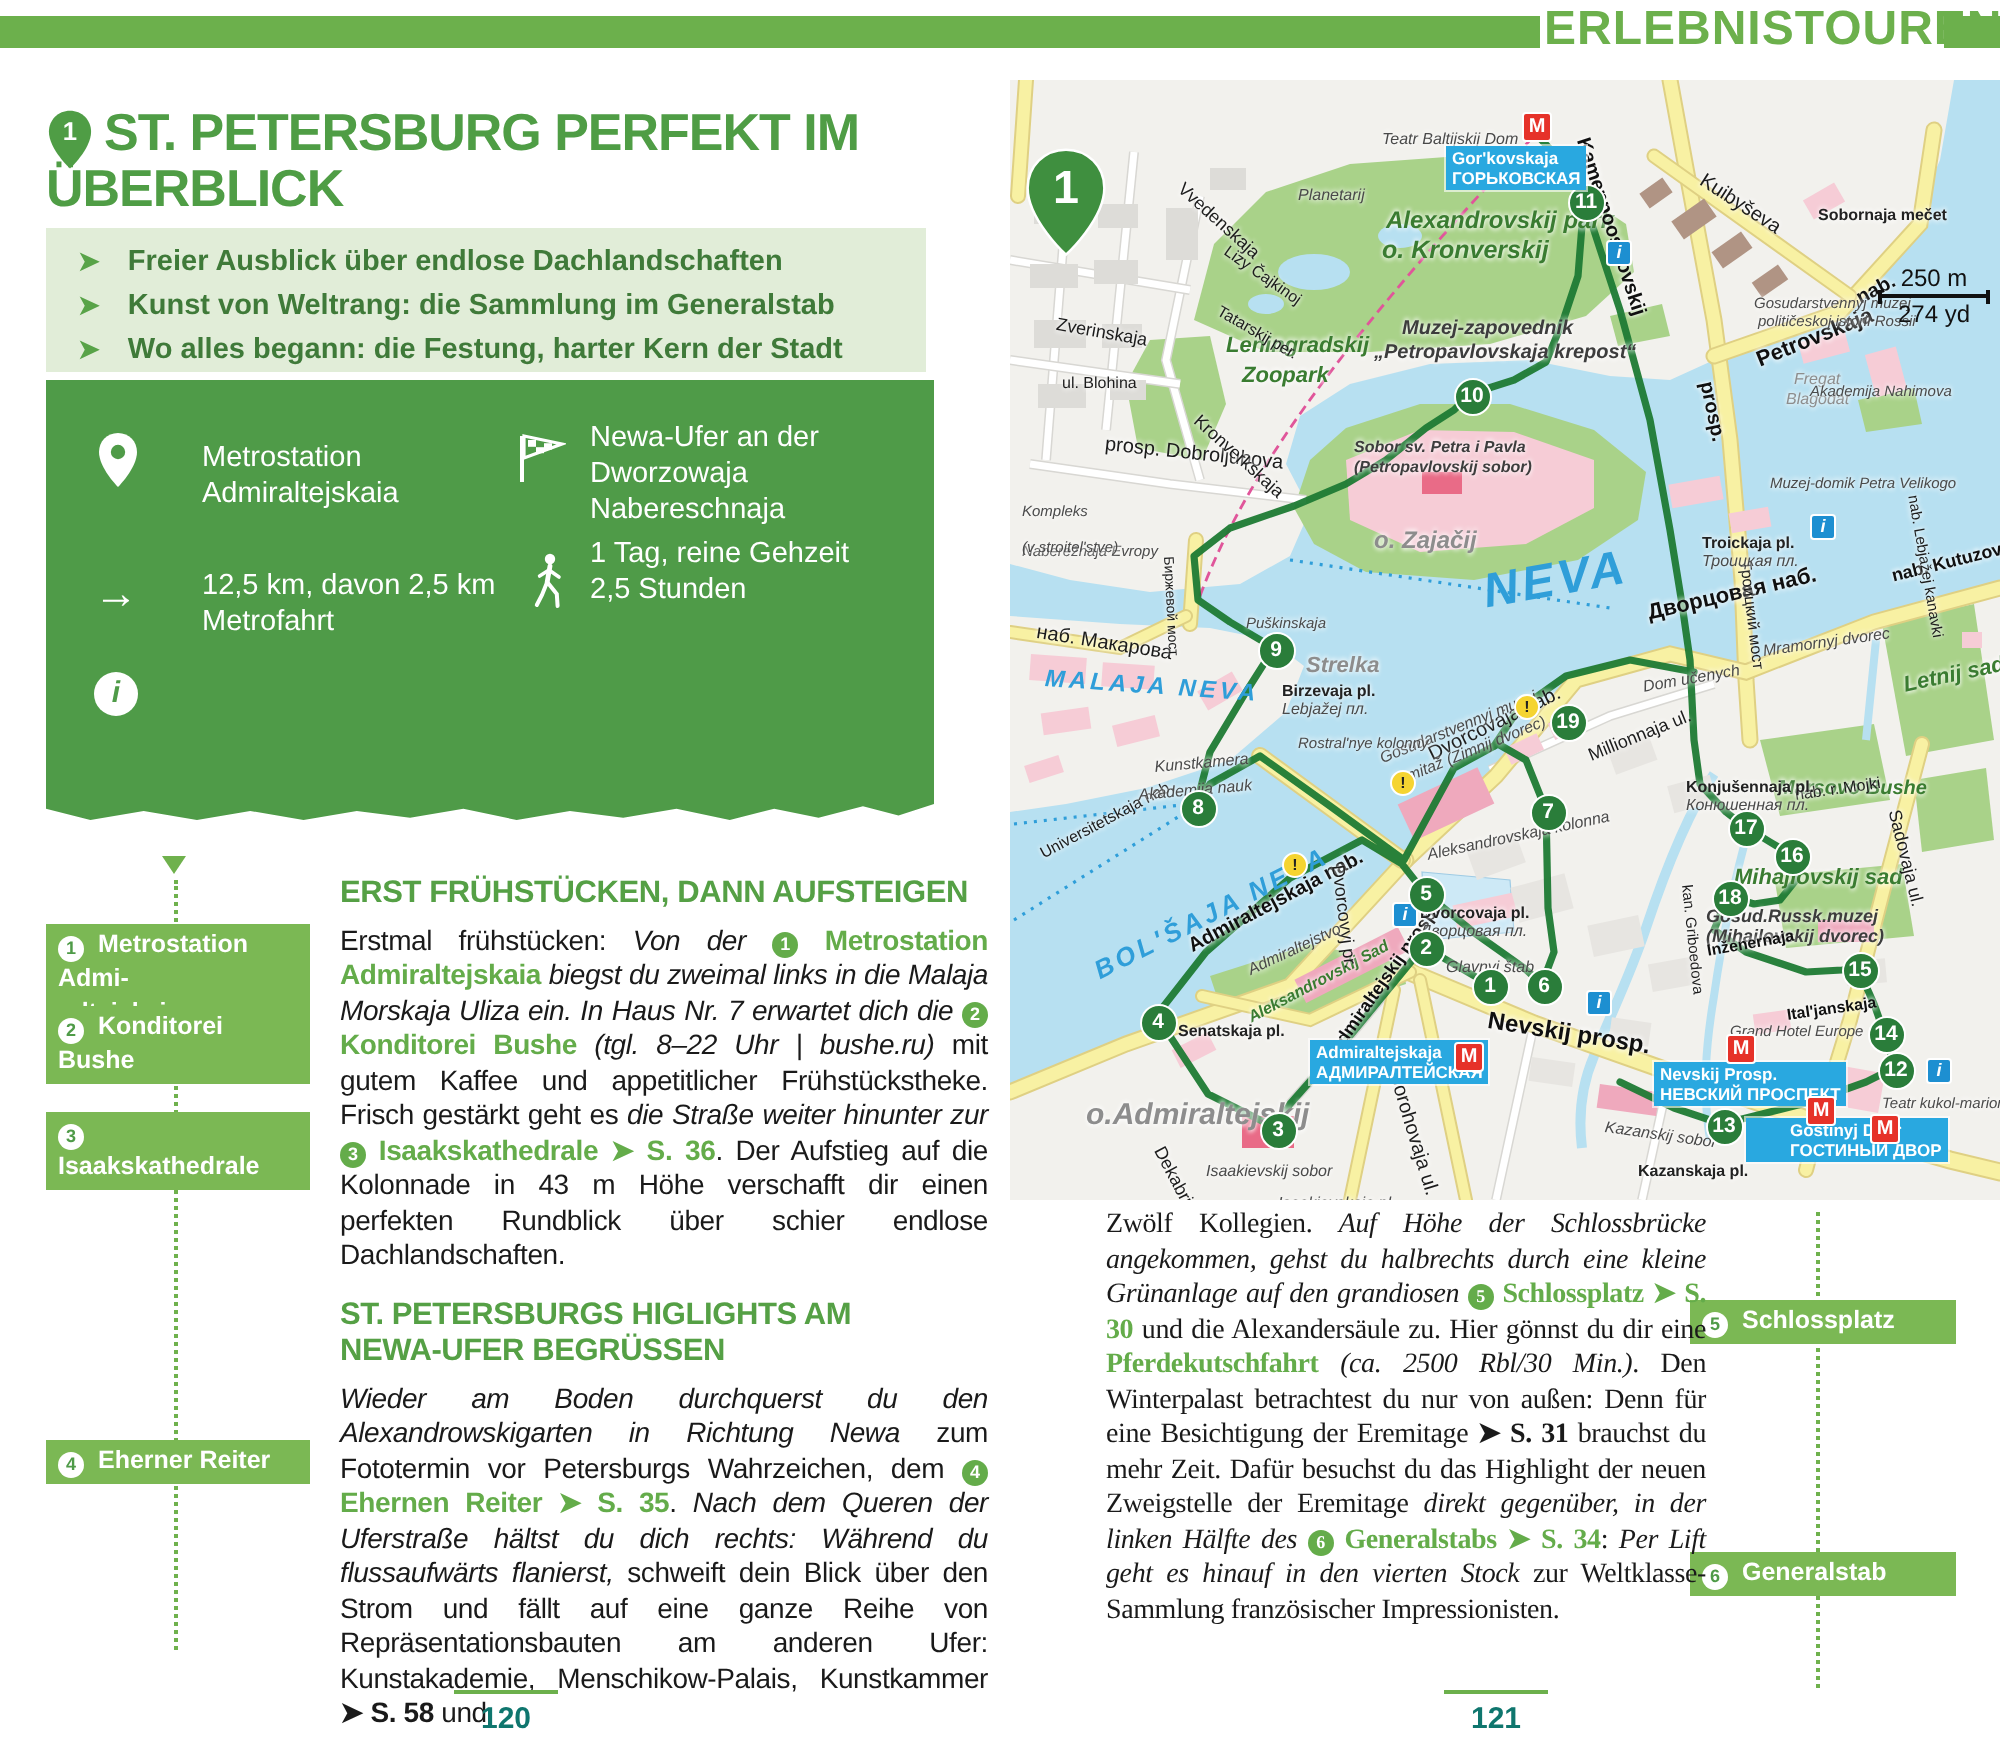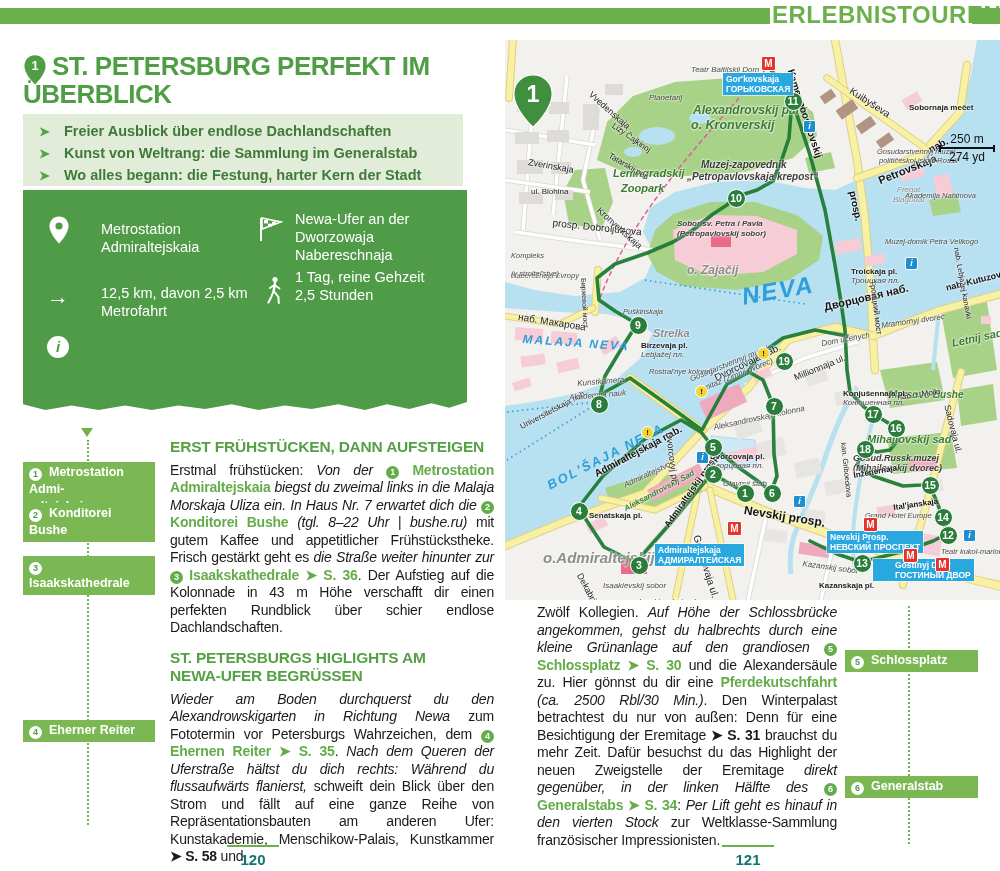--- a/index.html
+++ b/index.html
@@ -159,21 +159,21 @@
       <div class="wp" style="left: 845px; top: 776px; width: 133px;"><span class="ncirc-w">6</span><span>Generalstab</span></div>
     </div>
 
   <div class="col" style="left:170px;top:438px;width:324px;">
     <div class="sec-h">ERST FRÜHSTÜCKEN, DANN AUFSTEIGEN</div>
     <div class="rich"><span>Erstmal frühstücken: </span><span class="it">Von der </span><span class="ncirc">1</span><span class="gr"> Metrostation Admiraltejskaia </span><span class="it">biegst du zweimal links in die Malaja Morskaja Uliza ein. In Haus Nr. 7 erwartet dich die </span><span class="ncirc">2</span><span class="gr"> Konditorei Bushe </span><span class="it">(tgl. 8–22 Uhr | bushe.ru)</span><span> mit gutem Kaffee und appetitlicher Frühstückstheke. Frisch gestärkt geht es </span><span class="it">die Straße weiter hinunter zur </span><span class="ncirc">3</span><span class="gr"> Isaakskathedrale ➤ S. 36</span><span>. Der Aufstieg auf die Kolonnade in 43 m Höhe verschafft dir einen perfekten Rundblick über schier endlose Dachlandschaften.</span></div>
     <div class="sec-h" style="width:280px;">ST. PETERSBURGS HIGLIGHTS AM NEWA-UFER BEGRÜSSEN</div>
     <div class="rich"><span class="it">Wieder am Boden durchquerst du den Alexandrowskigarten in Richtung Newa </span><span>zum Fototermin vor Petersburgs Wahrzeichen, dem </span><span class="ncirc">4</span><span class="gr"> Ehernen Reiter ➤ S. 35</span><span>. </span><span class="it">Nach dem Queren der Uferstraße hältst du dich rechts: Während du flussaufwärts flanierst, </span><span>schweift dein Blick über den Strom und fällt auf eine ganze Reihe von Repräsentationsbauten am anderen Ufer: Kunstakademie, Menschikow-Palais, Kunstkammer </span><span class="bd">➤ S. 58</span><span> und</span></div>
   </div>
 
-  <div class="col" style="left:537px;top:604px;width:300px;">
+  <div class="col" style="left:553px;top:604px;width:300px;font-family:Liberation Serif, serif;">
     <div class="rich"><span>Zwölf Kollegien. </span><span class="it">Auf Höhe der Schlossbrücke angekommen, gehst du halbrechts durch eine kleine Grünanlage auf den grandiosen </span><span class="ncirc">5</span><span class="gr"> Schlossplatz ➤ S. 30</span><span> und die Alexandersäule zu. Hier gönnst du dir eine </span><span class="gr">Pferdekutschfahrt </span><span class="it">(ca. 2500 Rbl/30 Min.)</span><span>. Den Winterpalast betrachtest du nur von außen: Denn für eine Besichtigung der Eremitage </span><span class="bd">➤ S. 31</span><span> brauchst du mehr Zeit. Dafür besuchst du das Highlight der neuen Zweigstelle der Eremitage </span><span class="it">direkt gegenüber, in der linken Hälfte des </span><span class="ncirc">6</span><span class="gr"> Generalstabs ➤ S. 34</span><span>: </span><span class="it">Per Lift geht es hinauf in den vierten Stock </span><span>zur Weltklasse-Sammlung französischer Impressionisten.</span></div>
   </div>
 
   <div class="pgline" style="left:227px;top:845px;"></div>
   <div class="pgnum" style="left:227px;top:851px;">120</div>
   <div class="pgline" style="left:722px;top:845px;"></div>
   <div class="pgnum" style="left:722px;top:851px;">121</div>
 
   <div id="map">
     <svg id="mapsvg" width="495" height="560" viewBox="0 0 495 560">
@@ -403,21 +403,21 @@
       <div class="ipoi" style="left: 298px; top: 80px;">i</div>
       <div class="ipoi" style="left: 400px; top: 217px;">i</div>
       <div class="ipoi" style="left: 191px; top: 411px;">i</div>
       <div class="ipoi" style="left: 288px; top: 455px;">i</div>
       <div class="ipoi" style="left: 458px; top: 489px;">i</div>
       <div class="wpoi" style="left: 136px; top: 386px;">!</div>
       <div class="wpoi" style="left: 190px; top: 345px;">!</div>
       <div class="wpoi" style="left: 252px; top: 307px;">!</div>
       <div class="station" style="left: 218px; top: 33px;">Gor'kovskaja<br>ГОРЬКОВСКАЯ</div>
       <div class="mbadge" style="left: 256px; top: 16px;">M</div>
-      <div class="station" style="left: 150px; top: 504px;">Admiraltejskaja<br>АДМИРАЛТЕЙСКАЯ</div>
+      <div class="station" style="left: 150px; top: 480px;">Admiraltejskaja<br>АДМИРАЛТЕЙСКАЯ</div>
       <div class="mbadge" style="left: 222px; top: 481px;">M</div>
       <div class="station" style="left: 322px; top: 491px;">Nevskij Prosp.<br>НЕВСКИЙ ПРОСПЕКТ</div>
       <div class="mbadge" style="left: 358px; top: 477px;">M</div>
       <div class="station" style="left: 368px; top: 519px; padding-left: 22px;">Gostinyj Dvor<br>ГОСТИНЫЙ ДВОР</div>
       <div class="mbadge" style="left: 398px; top: 508px;">M</div>
       <div class="mbadge" style="left: 430px; top: 517px;">M</div>
       <div class="mk" style="left: 230.5px; top: 443.5px;">1</div>
       <div class="mk" style="left: 198.5px; top: 424.5px;">2</div>
       <div class="mk" style="left: 124.5px; top: 515.5px;">3</div>
       <div class="mk" style="left: 64.5px; top: 461.5px;">4</div>

